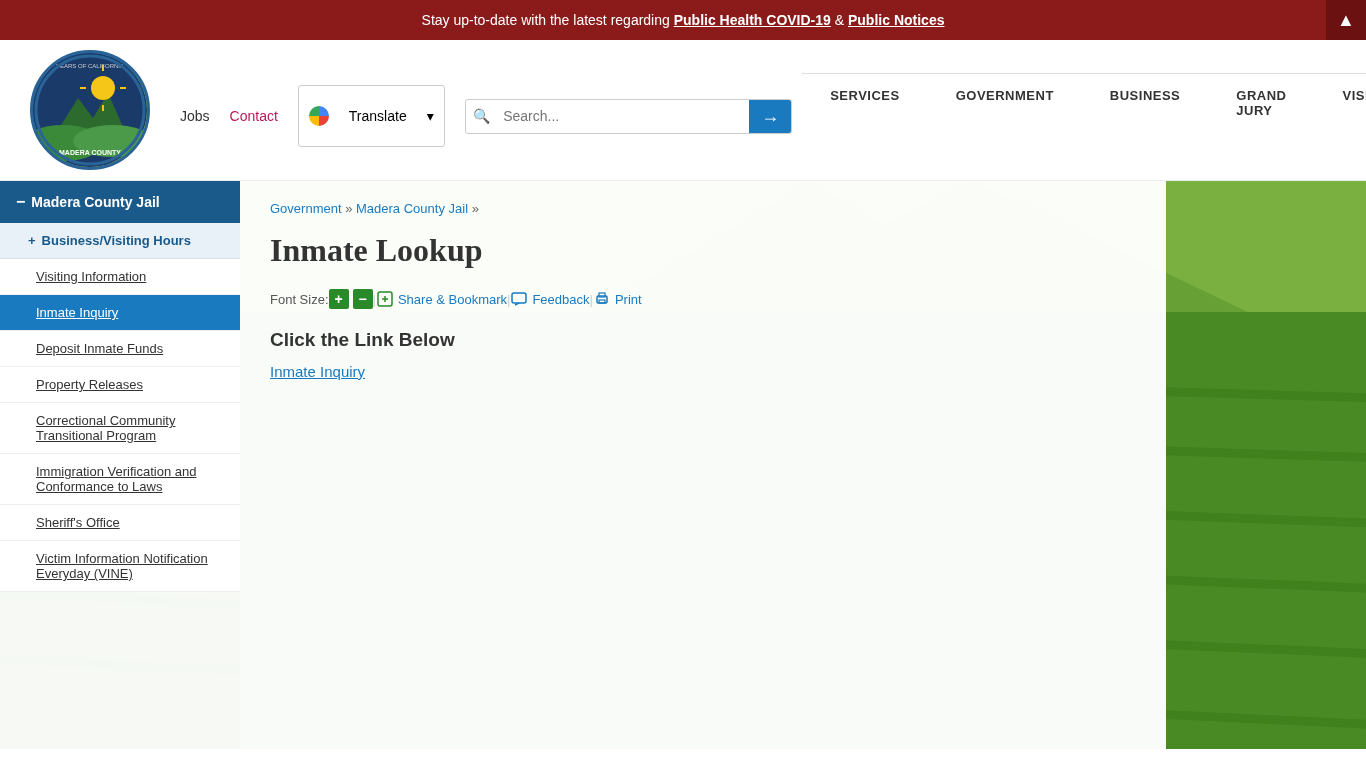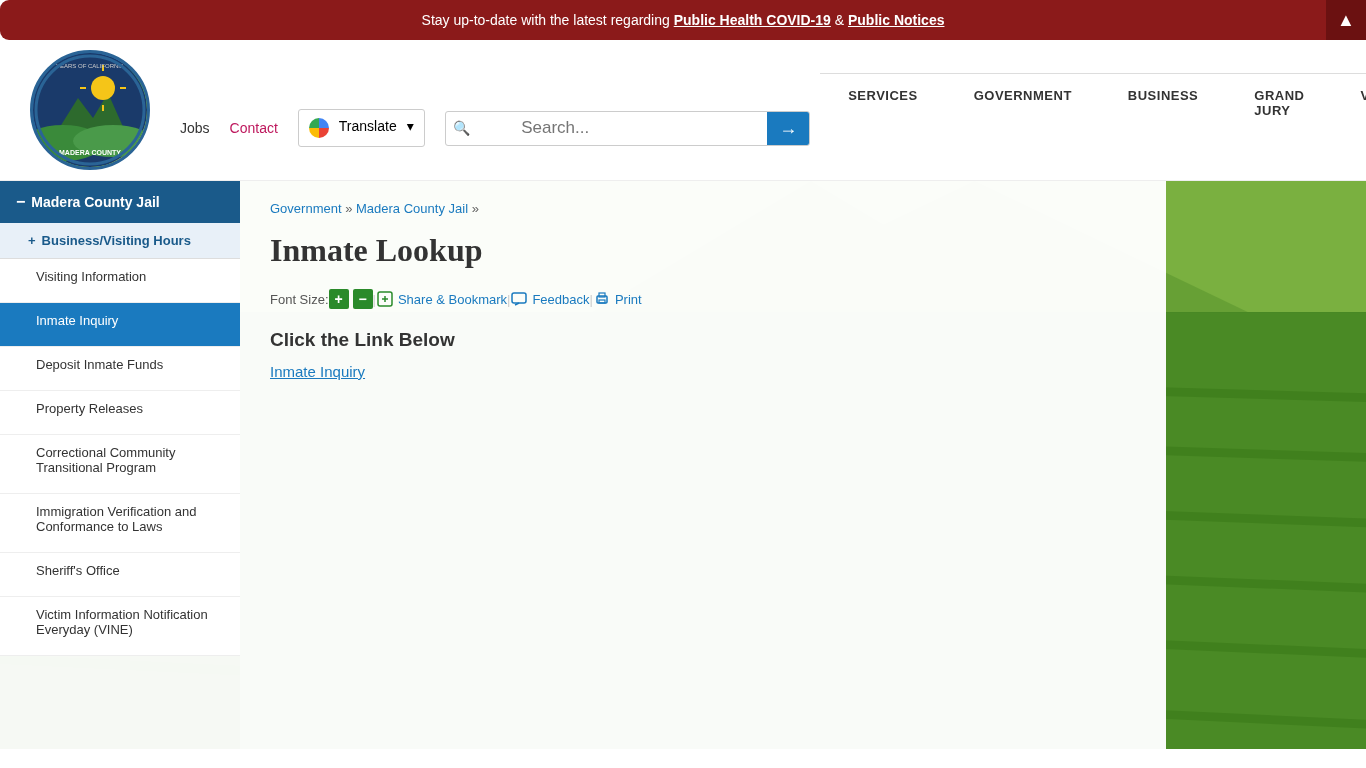--- a/index.html
+++ b/index.html
@@ -6,21 +6,20 @@
     body { font-family: Arial, sans-serif; font-size: 14px; background: #fff; }
 
     
     .alert-banner {
       background-color: #8b1a1a;
       color: #fff;
       text-align: center;
       padding: 12px 20px;
       font-size: 14px;
       position: relative;
-      border-radius: 9px;
     }
     .alert-banner a { color: #fff; font-weight: bold; }
     .alert-banner .scroll-top {
       position: absolute;
       right: 0;
       top: 0;
       bottom: 0;
       width: 40px;
       background: #6b1111;
       display: flex;
@@ -67,25 +66,25 @@
       align-items: center;
       gap: 20px;
     }
     .header-top-links a {
       color: #333;
       text-decoration: none;
       font-size: 14px;
     }
     .translate-btn {
       display: flex;
-      align-items: flex-start;
-      gap: 10px;
+      align-items: center;
+      gap: 20px;
       border: 1px solid #ccc;
       border-radius: 3px;
-      padding: 8px 10px;
+      padding: 20px 10px;
       cursor: pointer;
       font-size: 14px;
       background: #fff;
     }
     .translate-icon {
       width: 20px;
       height: 20px;
       border-radius: 50%;
       background: conic-gradient(#4285f4 0deg 90deg, #ea4335 90deg 180deg, #fbbc05 180deg 270deg, #34a853 270deg 360deg);
     }
@@ -168,26 +167,27 @@
       font-size: 13px;
       font-weight: bold;
       color: #1a5a8a;
       display: flex;
       align-items: center;
       gap: 6px;
       cursor: pointer;
       border-bottom: 1px solid #ddd;
     }
     .sidebar-item {
-      padding: 10px 16px 18px 36px;
+      padding: 10px 16px 10px 36px;
       font-size: 13px;
       color: #333;
       border-bottom: 1px solid #eee;
       cursor: pointer;
       background: #fff;
+      text-decoration: underline;
     }
     .sidebar-item.active {
       background: #1a7abf;
       color: #fff;
     }
 
     
     .main-content {
       flex: 1;
       background: rgba(255,255,255,0.97);
@@ -313,21 +313,21 @@
     <div class="header-top-links">
       <a class="header-top-links" href="#" style="color:#333;text-decoration:none;font-size:14px;">Jobs</a>
       <a class="header-top-links" href="#" style="color:#be185d;text-decoration:none;font-size:14px;">Contact</a>
       <div class="translate-btn">
         <div class="translate-icon"></div>
         <span>Translate</span>
         <span>▾</span>
       </div>
       <div class="search-bar">
         <span style="padding:6px 8px;color:#999;font-size:14px;">🔍</span>
-        <input type="text" style="border: none; outline: none; padding: 6px 4px; flex: 1 1 0%; font-size: 17px; color: #404040; min-width: 250px; margin-left: 38px;" placeholder="Search...">
+        <input type="text" style="border: none; outline: none; padding: 6px 4px; flex: 1 1 0%; font-size: 14px; color: #404040; min-width: 250px;" placeholder="Search...">
         <div class="search-btn">
           <span style="color:#fff;font-size:18px;font-weight:bold;">→</span>
         </div>
       </div>
     </div>
 
     <div class="nav-bar" style="width:100%;border-top:1px solid #ddd;">
       <a class="nav-item" href="#">SERVICES</a>
       <a class="nav-item" href="#">GOVERNMENT</a>
       <a class="nav-item" href="#">BUSINESS</a>

